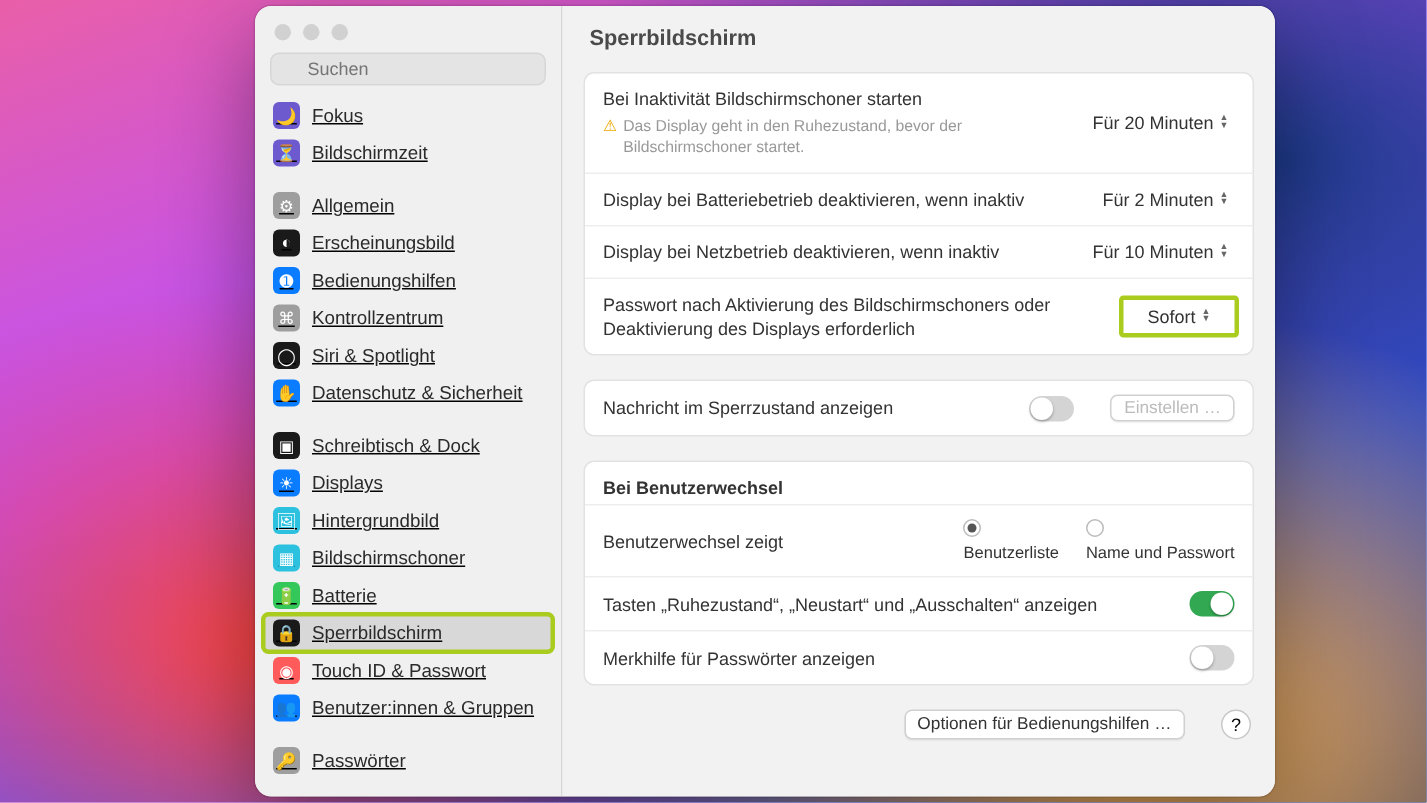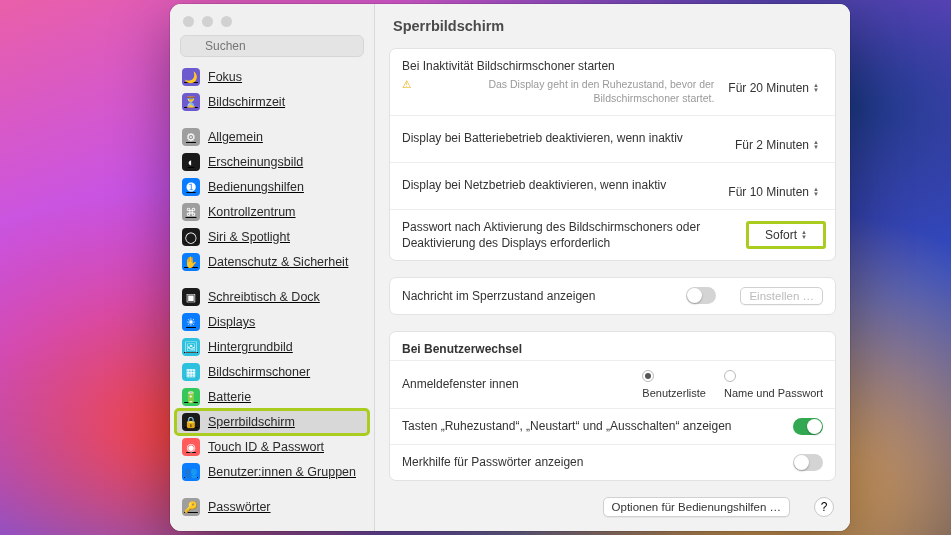--- a/index.html
+++ b/index.html
@@ -110,27 +110,26 @@
   .row {
     display: flex; align-items: center; justify-content: space-between;
     padding: 9px 12px;
     border-bottom: 1px solid #ededed;
     gap: 10px;
   }
   .row:last-child { border-bottom: none; }
   .row-label { flex: 1; line-height: 1.35; }
   .subnote { color: #9a7b00; font-size: 10.5px; margin-top: 3px; display: flex; gap: 4px; }
   .subnote .warn { color: #f0a800; }
-  .subnote-text { color: #999; text-align: right; }
+  .subnote-text { color: #999; }
   .popup {
     display: inline-flex; align-items: center; gap: 4px;
     font-size: 12px; color: #333;
     padding: 1px 4px;
     white-space: nowrap;
-    margin-top: 12px;
   }
   .popup .chev { display: inline-flex; flex-direction: column; font-size: 6px; line-height: 5px; color: #666; }
   .switch {
     width: 30px; height: 17px; border-radius: 10px;
     background: #d4d4d4; position: relative; flex: 0 0 30px;
   }
   .switch::after {
     content: ""; position: absolute; width: 15px; height: 15px; border-radius: 50%;
     background: #fff; top: 1px; left: 1px; box-shadow: 0 1px 2px rgba(0,0,0,0.3);
   }
@@ -322,21 +321,21 @@
         <div style="display:flex;align-items:center;gap:24px">
           <div class="switch"></div>
           <button class="btn disabled">Einstellen …</button>
         </div>
       </div>
     </div>
 
     <div class="panel">
       <div class="section-title">Bei Benutzerwechsel</div>
       <div class="row">
-        <div class="row-label">Anmeldefenster innen</div>
+        <div class="row-label">Benutzerwechsel zeigt</div>
         <div class="radio-row">
           <label class="radio">
             <span class="radio-dot filled"></span>
             <span>Benutzerliste</span>
           </label>
           <label class="radio">
             <span class="radio-dot"></span>
             <span>Name und Passwort</span>
           </label>
         </div>

